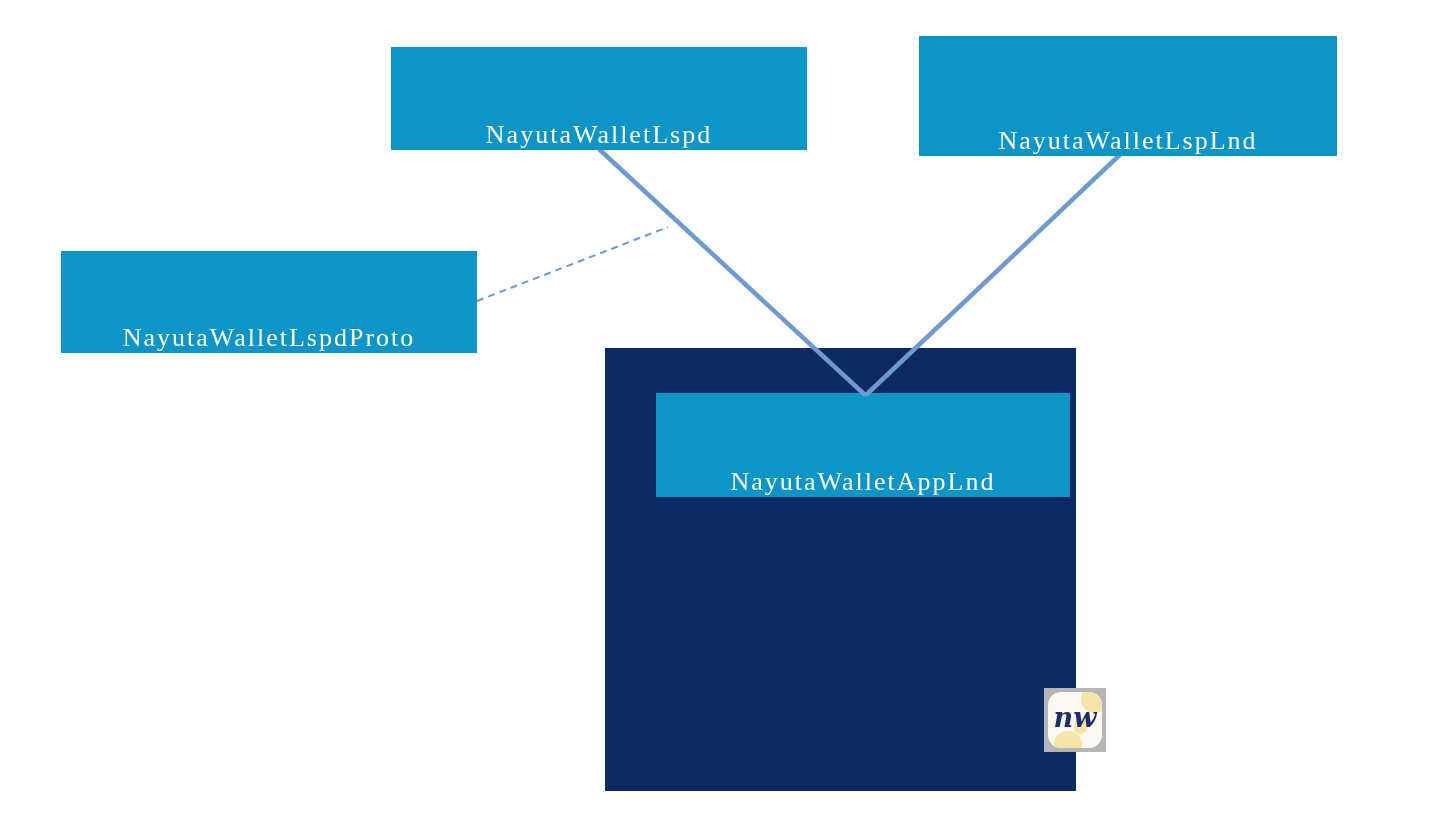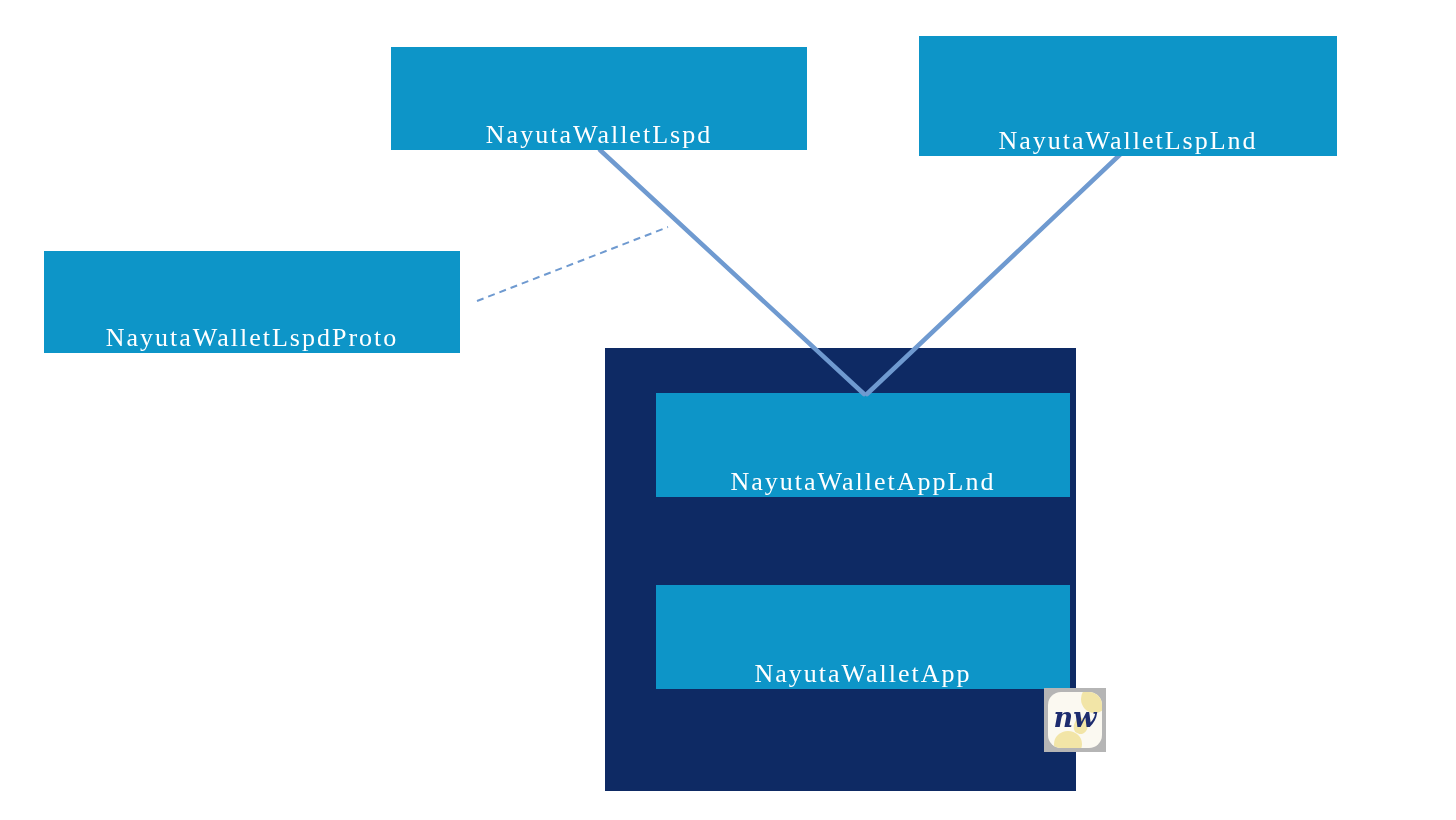--- a/index.html
+++ b/index.html
@@ -37,21 +37,21 @@
     display: flex;
     align-items: flex-end;
     justify-content: center;
     font-size: 26px;
     letter-spacing: 2px;
     z-index: 2;
     font-family: Liberation Serif, serif;
   }
   .box-lspd      { left: 391px; top: 47px;  width: 416px; height: 103px; }
   .box-lsplnd    { left: 919px; top: 36px;  width: 418px; height: 120px; }
-  .box-lspdproto { left: 44px;  top: 251px; width: 416px; height: 102px; }
+  .box-lspdproto { left: 61px;  top: 251px; width: 416px; height: 102px; }
   .app-container {
     position: absolute;
     left: 605px; top: 348px;
     width: 471px; height: 443px;
     background: var(--container-fill);
     z-index: 0;
   }
   
   .box-applnd { left: 51px; top: 45px;  width: 414px; height: 104px; }
   .box-app    { left: 51px; top: 237px; width: 414px; height: 104px; }
@@ -110,23 +110,20 @@
   <div class="node box-lspdproto">
     <span>NayutaWalletLspdProto</span>
   </div>
 
   <div class="app-container">
 
     <div class="node box-applnd">
       <span>NayutaWalletAppLnd</span>
     </div>
 
-    <div class="node box-app">
-      <span>NayutaWalletApp</span>
-    </div>
 
     <div class="logo-tile">
       <div class="logo-face">
         <span class="blob blob-tr"></span>
         <span class="blob blob-mid"></span>
         <span class="blob blob-bl"></span>
         <span class="logo-text">nw</span>
       </div>
     </div>
 

